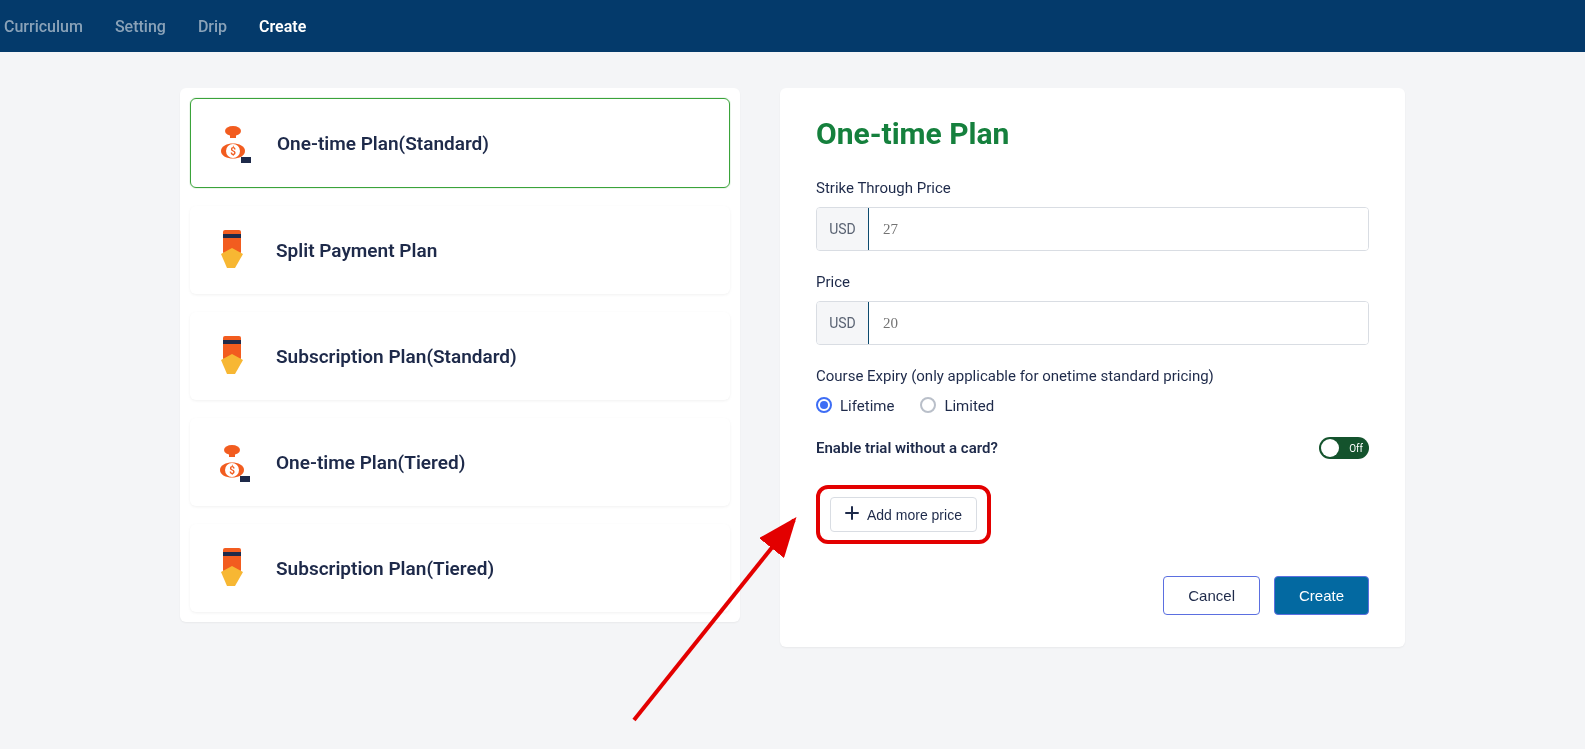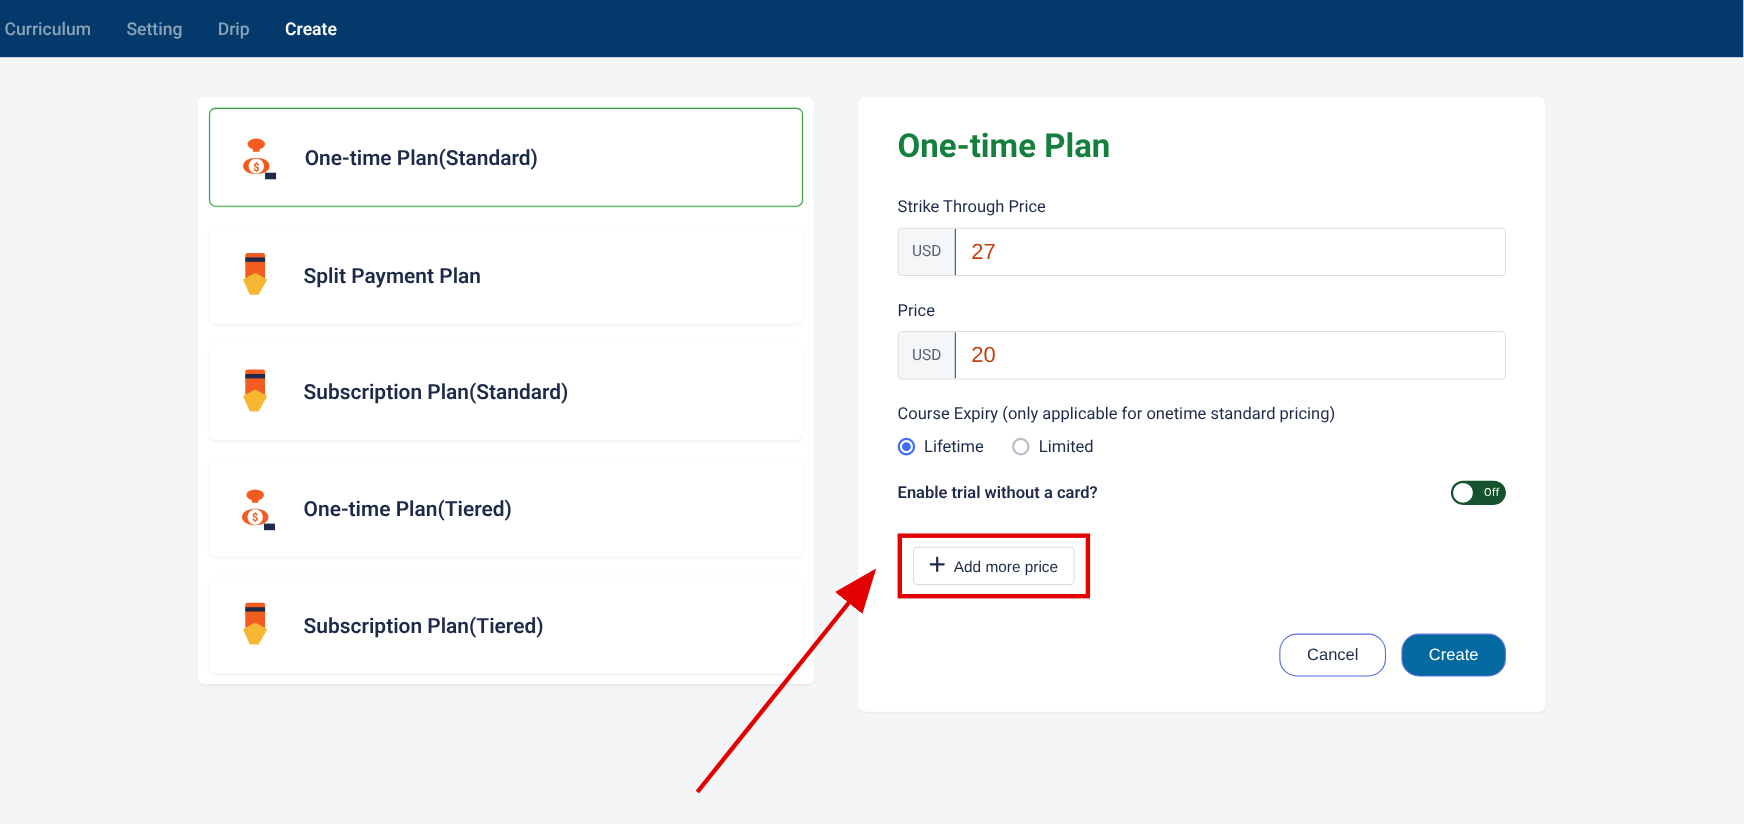--- a/index.html
+++ b/index.html
@@ -104,33 +104,34 @@
     display:flex;
     align-items:center;
     justify-content:center;
     font-size: 14px;
     color: #5a6373;
   }
   .input-row input {
     flex:1;
     border:none;
     padding: 0 14px;
-    font-size: 20px;
-    color: #c2410c;
+    font-size: 15px;
+    color: #737373;
     outline: none;
+    font-family: Liberation Serif, serif;
   }
   .radio-row {
     display: flex;
     gap: 26px;
     align-items: center;
     margin-top: 12px;
   }
   .radio-item {
     display:flex;
-    align-items:center;
+    align-items:flex-start;
     gap: 8px;
     font-size: 15px;
     color: #1e2a4a;
     cursor: pointer;
   }
   .radio-dot {
     width: 16px; height:16px;
     border-radius:50%;
     border:2px solid #b9bfc9;
     display:inline-flex;
@@ -188,33 +189,33 @@
     background:#fff;
     font-size:14px;
     color:#1e2a4a;
     cursor:pointer;
     display:inline-flex;
     align-items:center;
     gap:8px;
   }
   .highlight-box {
     border: 4px solid #e30000;
-    border-radius: 0;
+    border-radius: 12px;
     padding: 8px 10px;
     display:inline-block;
   }
   .footer-btns {
     display:flex;
     justify-content:flex-end;
     gap: 14px;
     margin-top: 32px;
   }
   .btn {
     padding: 10px 24px;
-    border-radius: 16px;
+    border-radius: 4px;
     font-size: 15px;
     font-weight:500;
     cursor:pointer;
   }
   .btn-cancel {
     background:#fff;
     border:1px solid #5b6fe0;
     color:#1e2a4a;
   }
   .btn-create {

